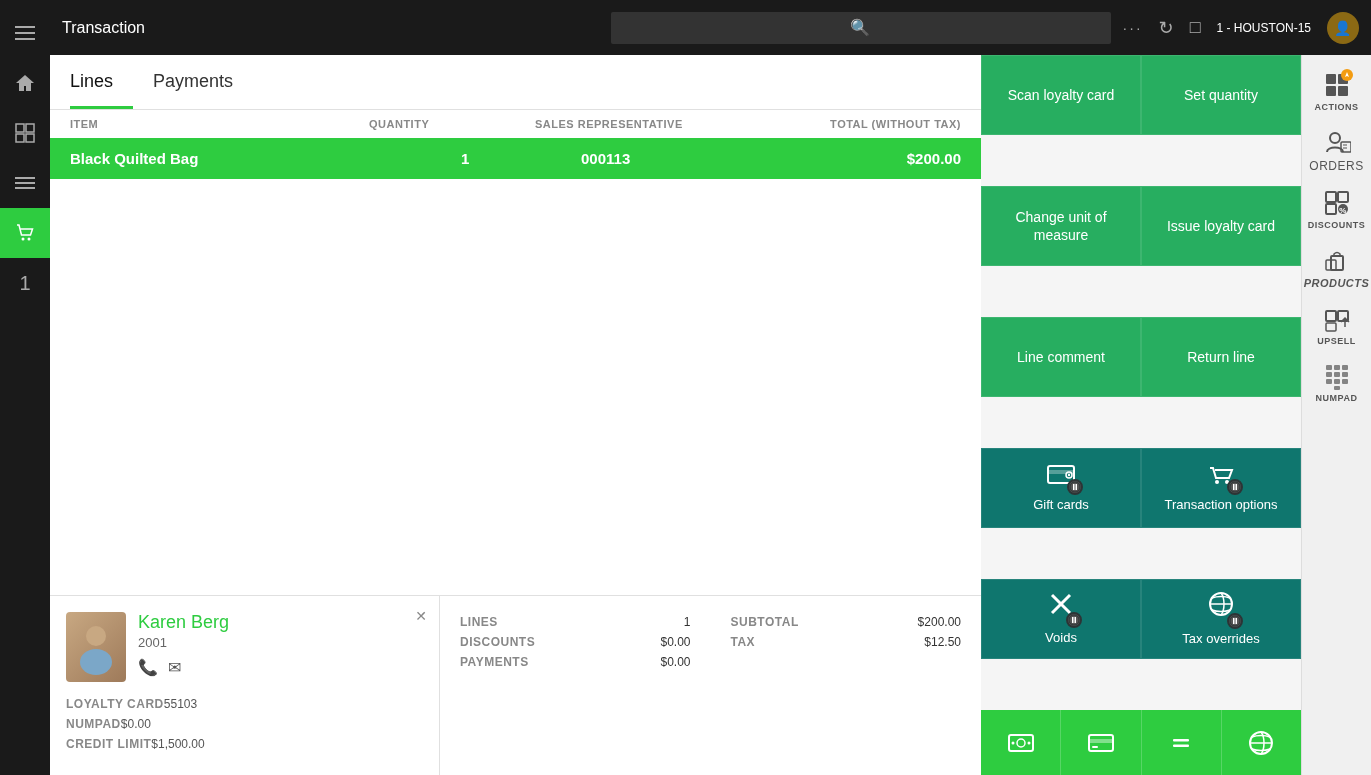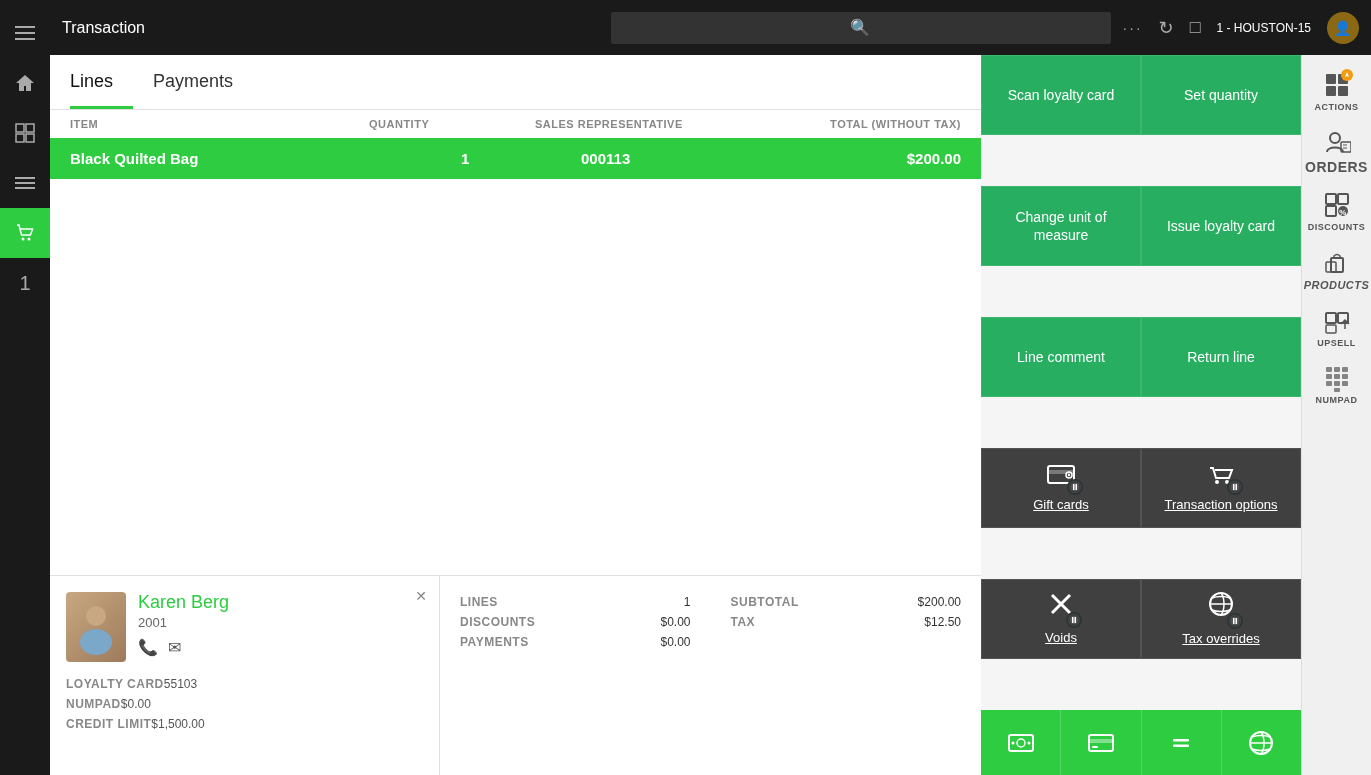--- a/index.html
+++ b/index.html
@@ -134,21 +134,21 @@
       font-weight: 600;
       font-size: 15px;
     }
     .table-row .total { text-align: right; }
     .table-area { flex: 1; overflow-y: auto; }
 
     
     .bottom-panel {
       display: flex;
       border-top: 1px solid #e0e0e0;
-      height: 200px;
+      height: 180px;
       background: white;
       flex-shrink: 0;
     }
     .customer-section {
       width: 390px;
       padding: 16px;
       border-right: 1px solid #e0e0e0;
       position: relative;
     }
     .customer-header {
@@ -214,21 +214,21 @@
       font-weight: 500;
       cursor: pointer;
       border: none;
       color: white;
       padding: 8px;
       text-align: center;
       line-height: 1.3;
       border: 1px solid rgba(255,255,255,0.1);
     }
     .btn-green { background: #27ae60; }
-    .btn-dark { background: #404040; text-decoration: underline; }
+    .btn-dark { background: #0f766e; }
 
     .btn-tile-icon {
       display: flex;
       flex-direction: column;
       align-items: center;
       justify-content: center;
       gap: 6px;
       height: 100%;
       width: 100%;
     }
@@ -620,21 +620,21 @@
 
       <div class="nav-item">
         <div style="position:relative;width:28px;height:28px;">
           <svg width="28" height="28" viewBox="0 0 28 28">
             <circle cx="12" cy="10" r="5" fill="none" stroke="#555" stroke-width="2"></circle>
             <path d="M4 24 C4 18 20 18 20 24" fill="none" stroke="#555" stroke-width="2"></path>
             <rect x="18" y="14" width="10" height="10" rx="1" fill="none" stroke="#555" stroke-width="1.5"></rect>
             <path d="M20 17 L24 17 M20 20 L24 20" stroke="#555" stroke-width="1"></path>
           </svg>
         </div>
-        <span style="font-size:14px;color:#555;font-weight:700;">ORDERS</span>
+        <span style="font-size:12px;color:#555;font-weight:400;">ORDERS</span>
       </div>
 
       <div class="nav-item">
         <div style="width:28px;height:28px;">
           <svg width="28" height="28" viewBox="0 0 28 28">
             <rect x="3" y="3" width="10" height="10" rx="1" fill="none" stroke="#555" stroke-width="2"></rect>
             <rect x="15" y="3" width="10" height="10" rx="1" fill="none" stroke="#555" stroke-width="2"></rect>
             <rect x="3" y="15" width="10" height="10" rx="1" fill="none" stroke="#555" stroke-width="2"></rect>
             <circle cx="20" cy="20" r="5" fill="#555"></circle>
             <text x="20" y="24" text-anchor="middle" fill="white" font-size="8" font-weight="bold">%</text>

